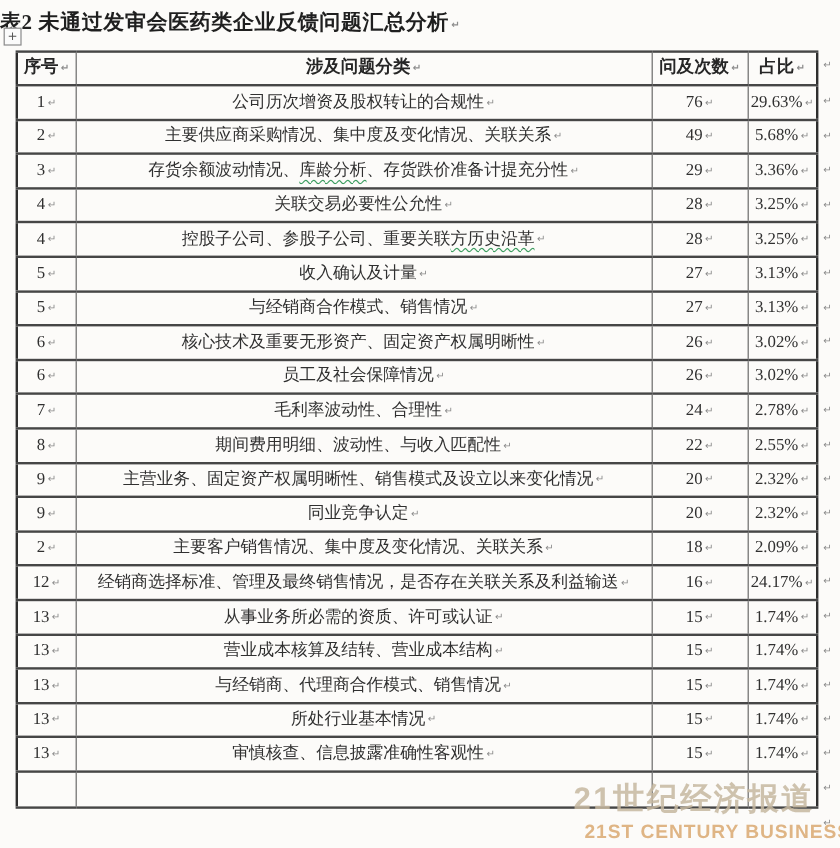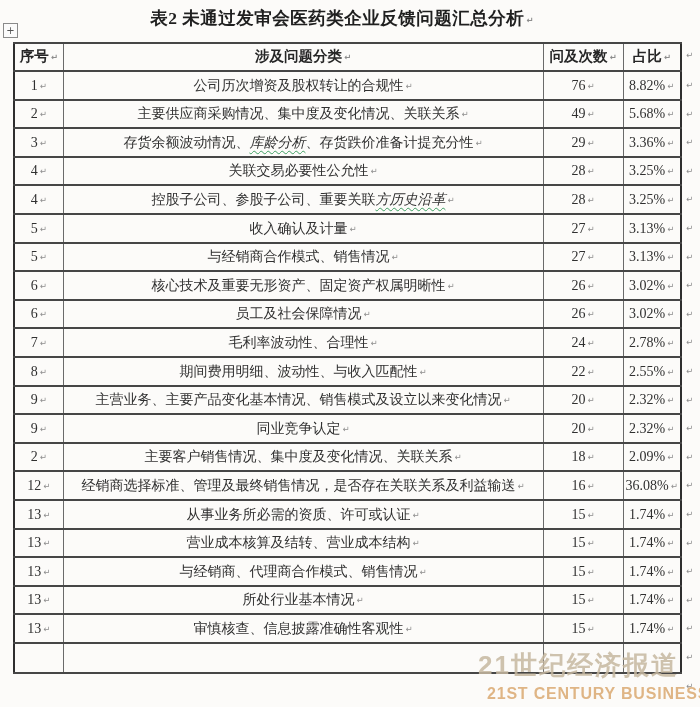--- a/index.html
+++ b/index.html
@@ -4,21 +4,21 @@
 <style>
   html,body{margin:0;padding:0;}
   .page{
     position:relative; width:700px; height:707px; overflow:hidden;
     background:#fcfbf9;
     font-family:"Liberation Serif","DejaVu Serif",serif;
     color:#303030;
   }
   .doc-title{
     position:absolute; top:6px; left:0; width:684px;
-    text-align:center; font-size:17.5px; font-weight:bold; color:#1f1f1f;
+    text-align:left; font-size:17.5px; font-weight:bold; color:#1f1f1f;
     letter-spacing:0.5px; white-space:nowrap;
   }
   .table-handle{
     position:absolute; left:3px; top:23px; width:13px; height:13px;
     border:1px solid #8a8a8a; background:#fbfbfb;
     display:flex; align-items:center; justify-content:center;
     font-size:10px; line-height:1; color:#555;
     font-family:"DejaVu Sans",sans-serif; cursor:move;
   }
   table.doc-table{
@@ -33,21 +33,20 @@
     font-size:14px; line-height:1.1; overflow:hidden; white-space:nowrap;
   }
   .doc-table thead tr{height:28px;}
   .doc-table tbody tr{height:28.6px;}
   .doc-table tbody tr.partial{height:30px;}
   .doc-table th{font-weight:bold; font-size:14.5px; color:#262626;}
   .u{
     text-decoration:underline; text-decoration-style:wavy;
     text-decoration-color:#3f9e62; text-decoration-thickness:1px;
     text-underline-offset:3px;
-    font-style:italic;
   }
   .mark{
     font-size:8.5px; color:#8d8d8d; margin-left:2px;
     vertical-align:1px; font-family:"DejaVu Sans",sans-serif;
   }
   .row-marks span{
     position:absolute; left:686px; font-size:8.5px; color:#8d8d8d;
     font-family:"DejaVu Sans",sans-serif; line-height:1;
   }
   .watermark{position:absolute; left:478px; top:648px; z-index:5; pointer-events:none;}
@@ -88,21 +87,21 @@
         <th><span>涉及问题分类</span><span class="mark">↵</span></th>
         <th><span>问及次数</span><span class="mark">↵</span></th>
         <th><span>占比</span><span class="mark">↵</span></th>
       </tr>
     </thead>
     <tbody id="tbody">
         <tr>
           <td><span>1</span><span class="mark">↵</span></td>
           <td><span>公司历次增资及股权转让的合规性</span><span class="mark">↵</span></td>
           <td><span>76</span><span class="mark">↵</span></td>
-          <td><span>8.82%</span><span class="mark">↵</span></td>
+          <td><span>29.63%</span><span class="mark">↵</span></td>
         </tr>
         <tr>
           <td><span>2</span><span class="mark">↵</span></td>
           <td><span>主要供应商采购情况、集中度及变化情况、关联关系</span><span class="mark">↵</span></td>
           <td><span>49</span><span class="mark">↵</span></td>
           <td><span>5.68%</span><span class="mark">↵</span></td>
         </tr>
         <tr>
           <td><span>3</span><span class="mark">↵</span></td>
           <td><span>存货余额波动情况、</span><span class="u">库龄分析</span><span>、存货跌价准备计提充分性</span><span class="mark">↵</span></td>
@@ -152,41 +151,41 @@
           <td><span>2.78%</span><span class="mark">↵</span></td>
         </tr>
         <tr>
           <td><span>8</span><span class="mark">↵</span></td>
           <td><span>期间费用明细、波动性、与收入匹配性</span><span class="mark">↵</span></td>
           <td><span>22</span><span class="mark">↵</span></td>
           <td><span>2.55%</span><span class="mark">↵</span></td>
         </tr>
         <tr>
           <td><span>9</span><span class="mark">↵</span></td>
-          <td><span>主营业务、主要产品变化基本情况、销售模式及设立以来变化情况</span><span class="mark">↵</span></td>
+          <td><span>主营业务、固定资产权属明晰性、销售模式及设立以来变化情况</span><span class="mark">↵</span></td>
           <td><span>20</span><span class="mark">↵</span></td>
           <td><span>2.32%</span><span class="mark">↵</span></td>
         </tr>
         <tr>
           <td><span>9</span><span class="mark">↵</span></td>
           <td><span>同业竞争认定</span><span class="mark">↵</span></td>
           <td><span>20</span><span class="mark">↵</span></td>
           <td><span>2.32%</span><span class="mark">↵</span></td>
         </tr>
         <tr>
           <td><span>2</span><span class="mark">↵</span></td>
           <td><span>主要客户销售情况、集中度及变化情况、关联关系</span><span class="mark">↵</span></td>
           <td><span>18</span><span class="mark">↵</span></td>
           <td><span>2.09%</span><span class="mark">↵</span></td>
         </tr>
         <tr>
           <td><span>12</span><span class="mark">↵</span></td>
           <td><span>经销商选择标准、管理及最终销售情况，是否存在关联关系及利益输送</span><span class="mark">↵</span></td>
           <td><span>16</span><span class="mark">↵</span></td>
-          <td><span>36.08%</span><span class="mark">↵</span></td>
+          <td><span>24.17%</span><span class="mark">↵</span></td>
         </tr>
         <tr>
           <td><span>13</span><span class="mark">↵</span></td>
           <td><span>从事业务所必需的资质、许可或认证</span><span class="mark">↵</span></td>
           <td><span>15</span><span class="mark">↵</span></td>
           <td><span>1.74%</span><span class="mark">↵</span></td>
         </tr>
         <tr>
           <td><span>13</span><span class="mark">↵</span></td>
           <td><span>营业成本核算及结转、营业成本结构</span><span class="mark">↵</span></td>

